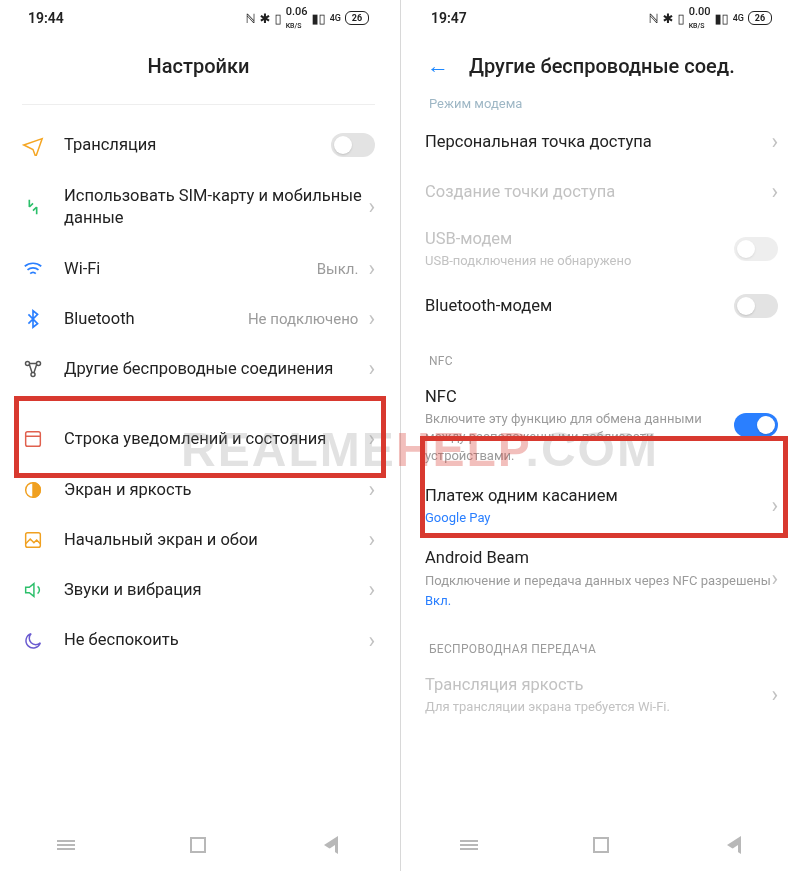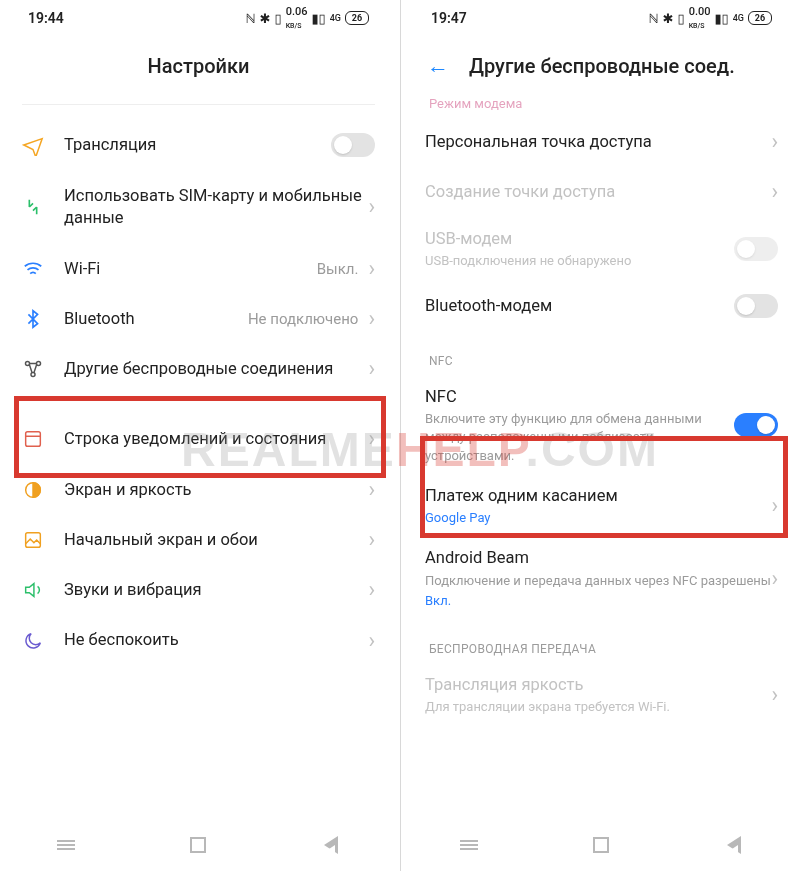--- a/index.html
+++ b/index.html
@@ -122,21 +122,21 @@
   .nb-back {
     width:0; height:0; border-top:9px solid transparent; border-bottom:9px solid transparent;
     border-right:14px solid #b8b8b8;
   }
   .nb-back-inner {
     position:relative; left:2px;
     width:0; height:0; border-top:6px solid transparent; border-bottom:6px solid transparent;
     border-right:9px solid #fff;
   }
   .cut-top {
-    font-size:13px; color:#be185d; padding: 0 26px 6px 26px;
+    font-size:13px; color:#0c4a6e; padding: 0 26px 6px 26px;
   }
 </style>
 </head>
 <body>
 
 <div class="screens">
 
   <div class="screen">
     <div class="status-bar">
       <span>19:44</span>

